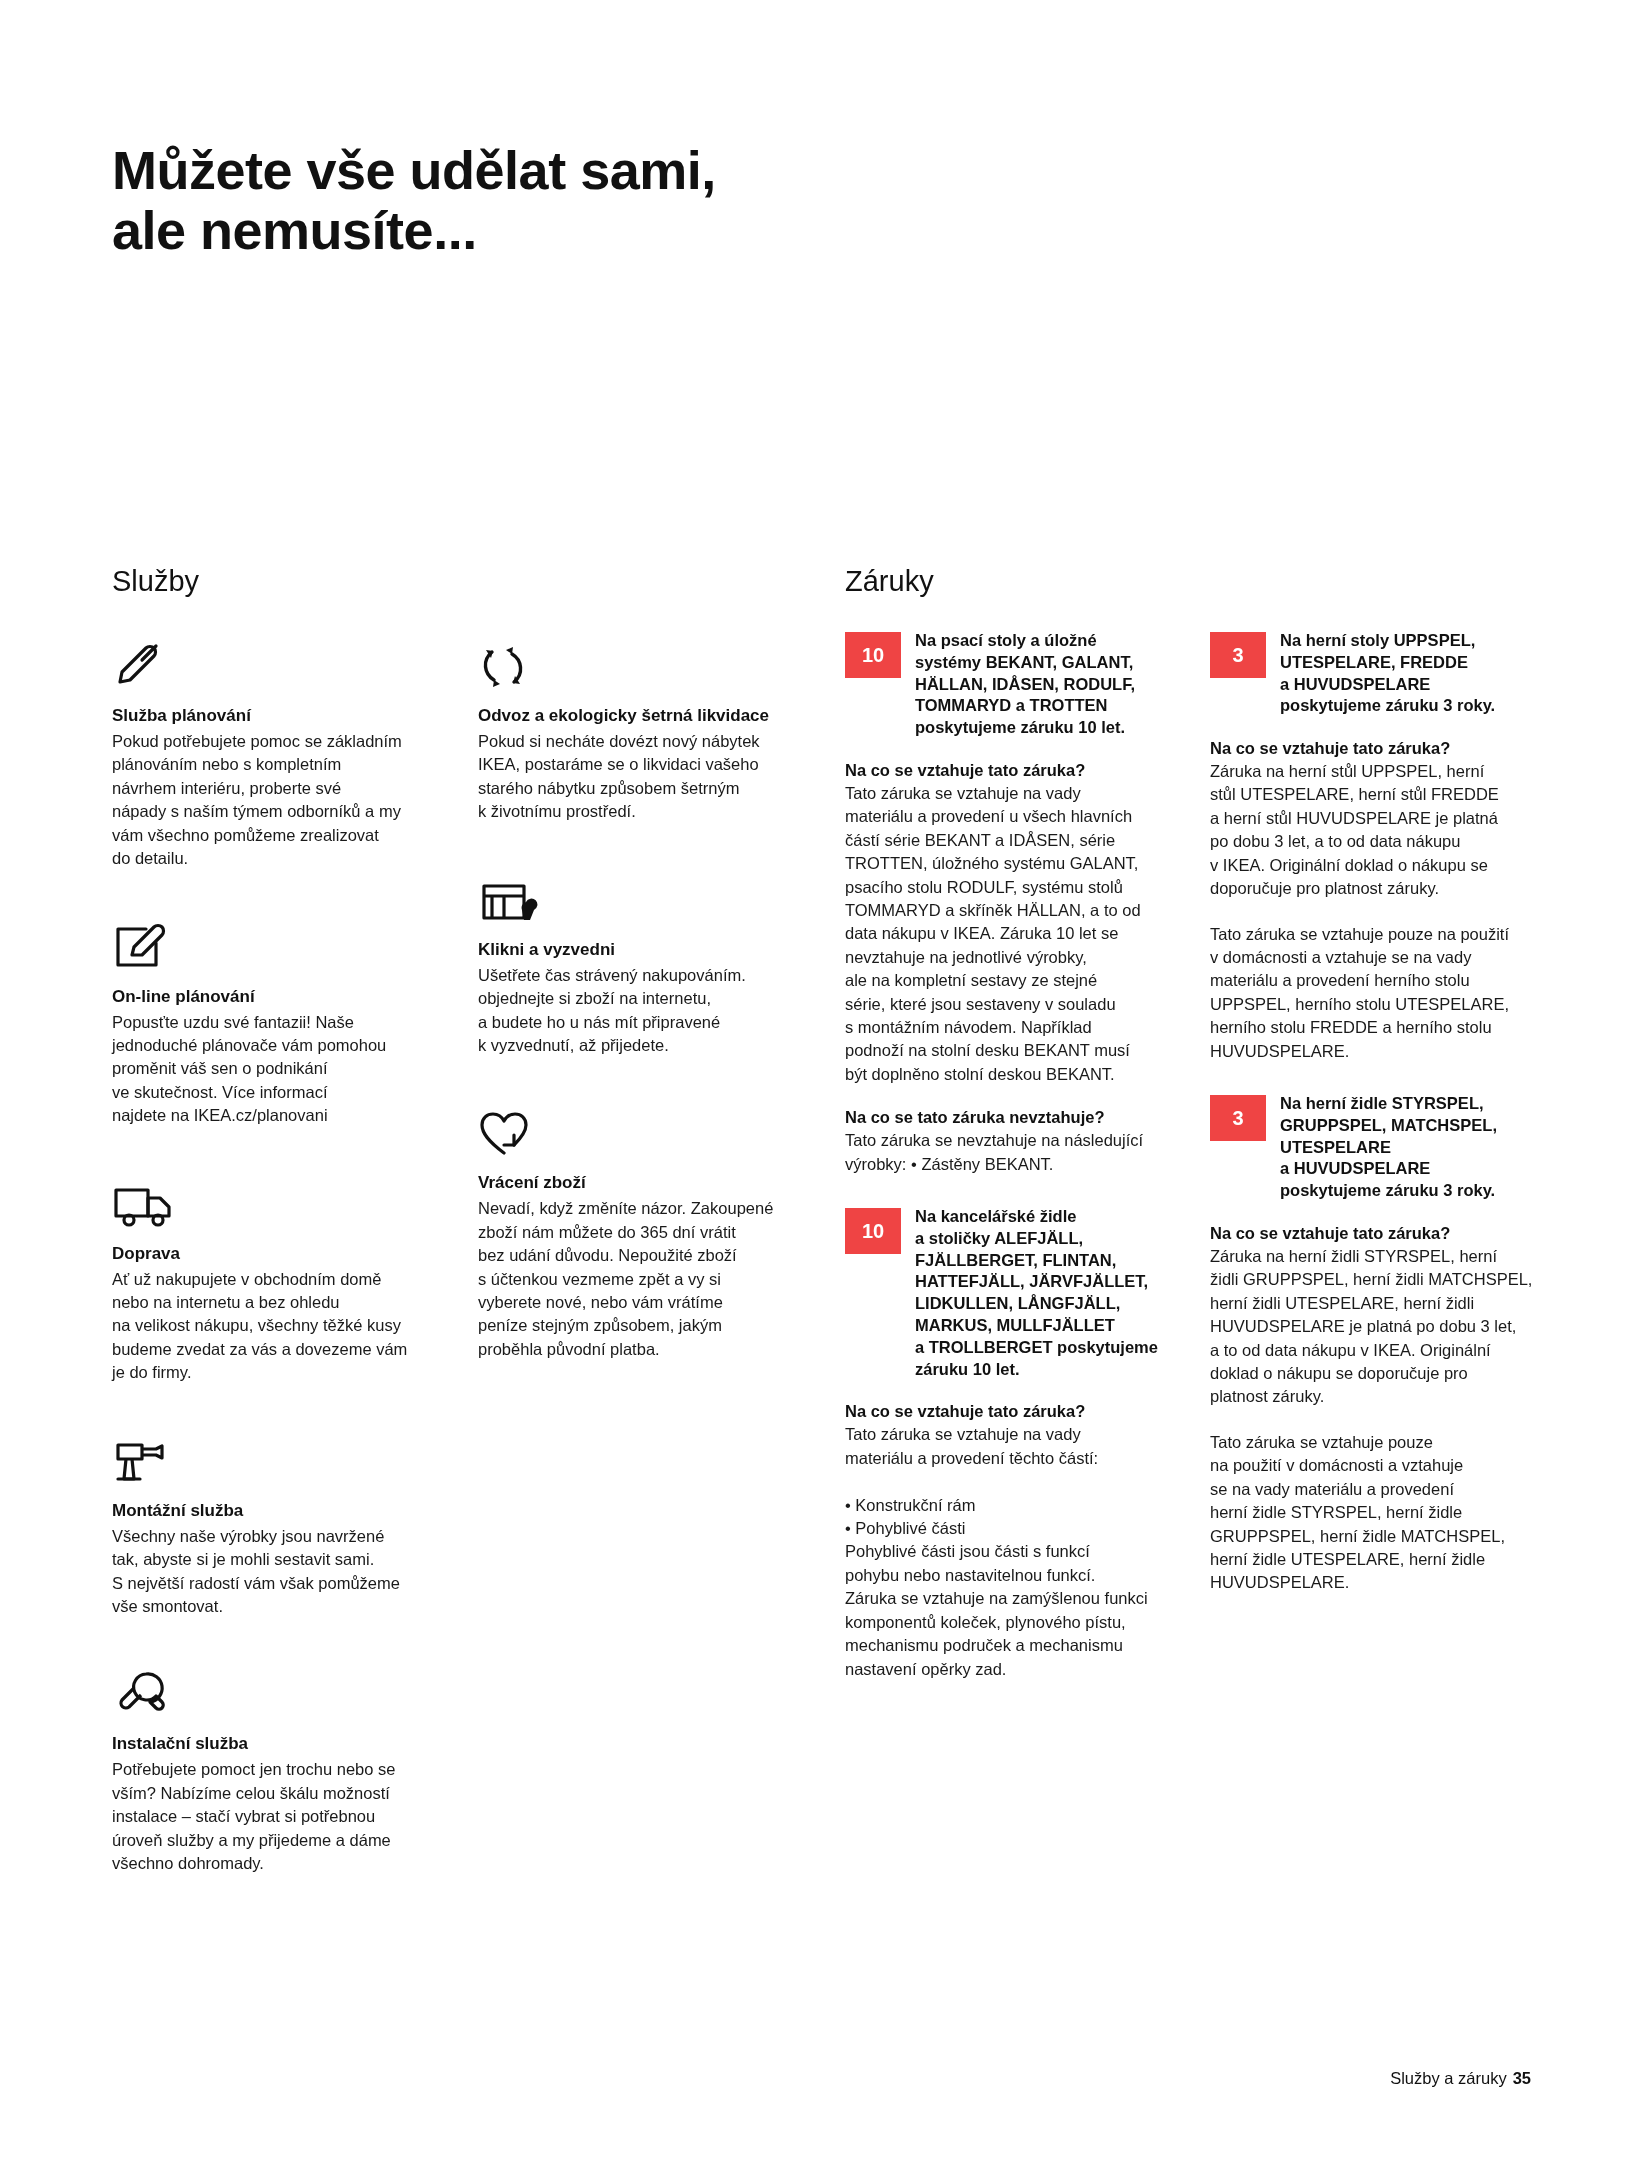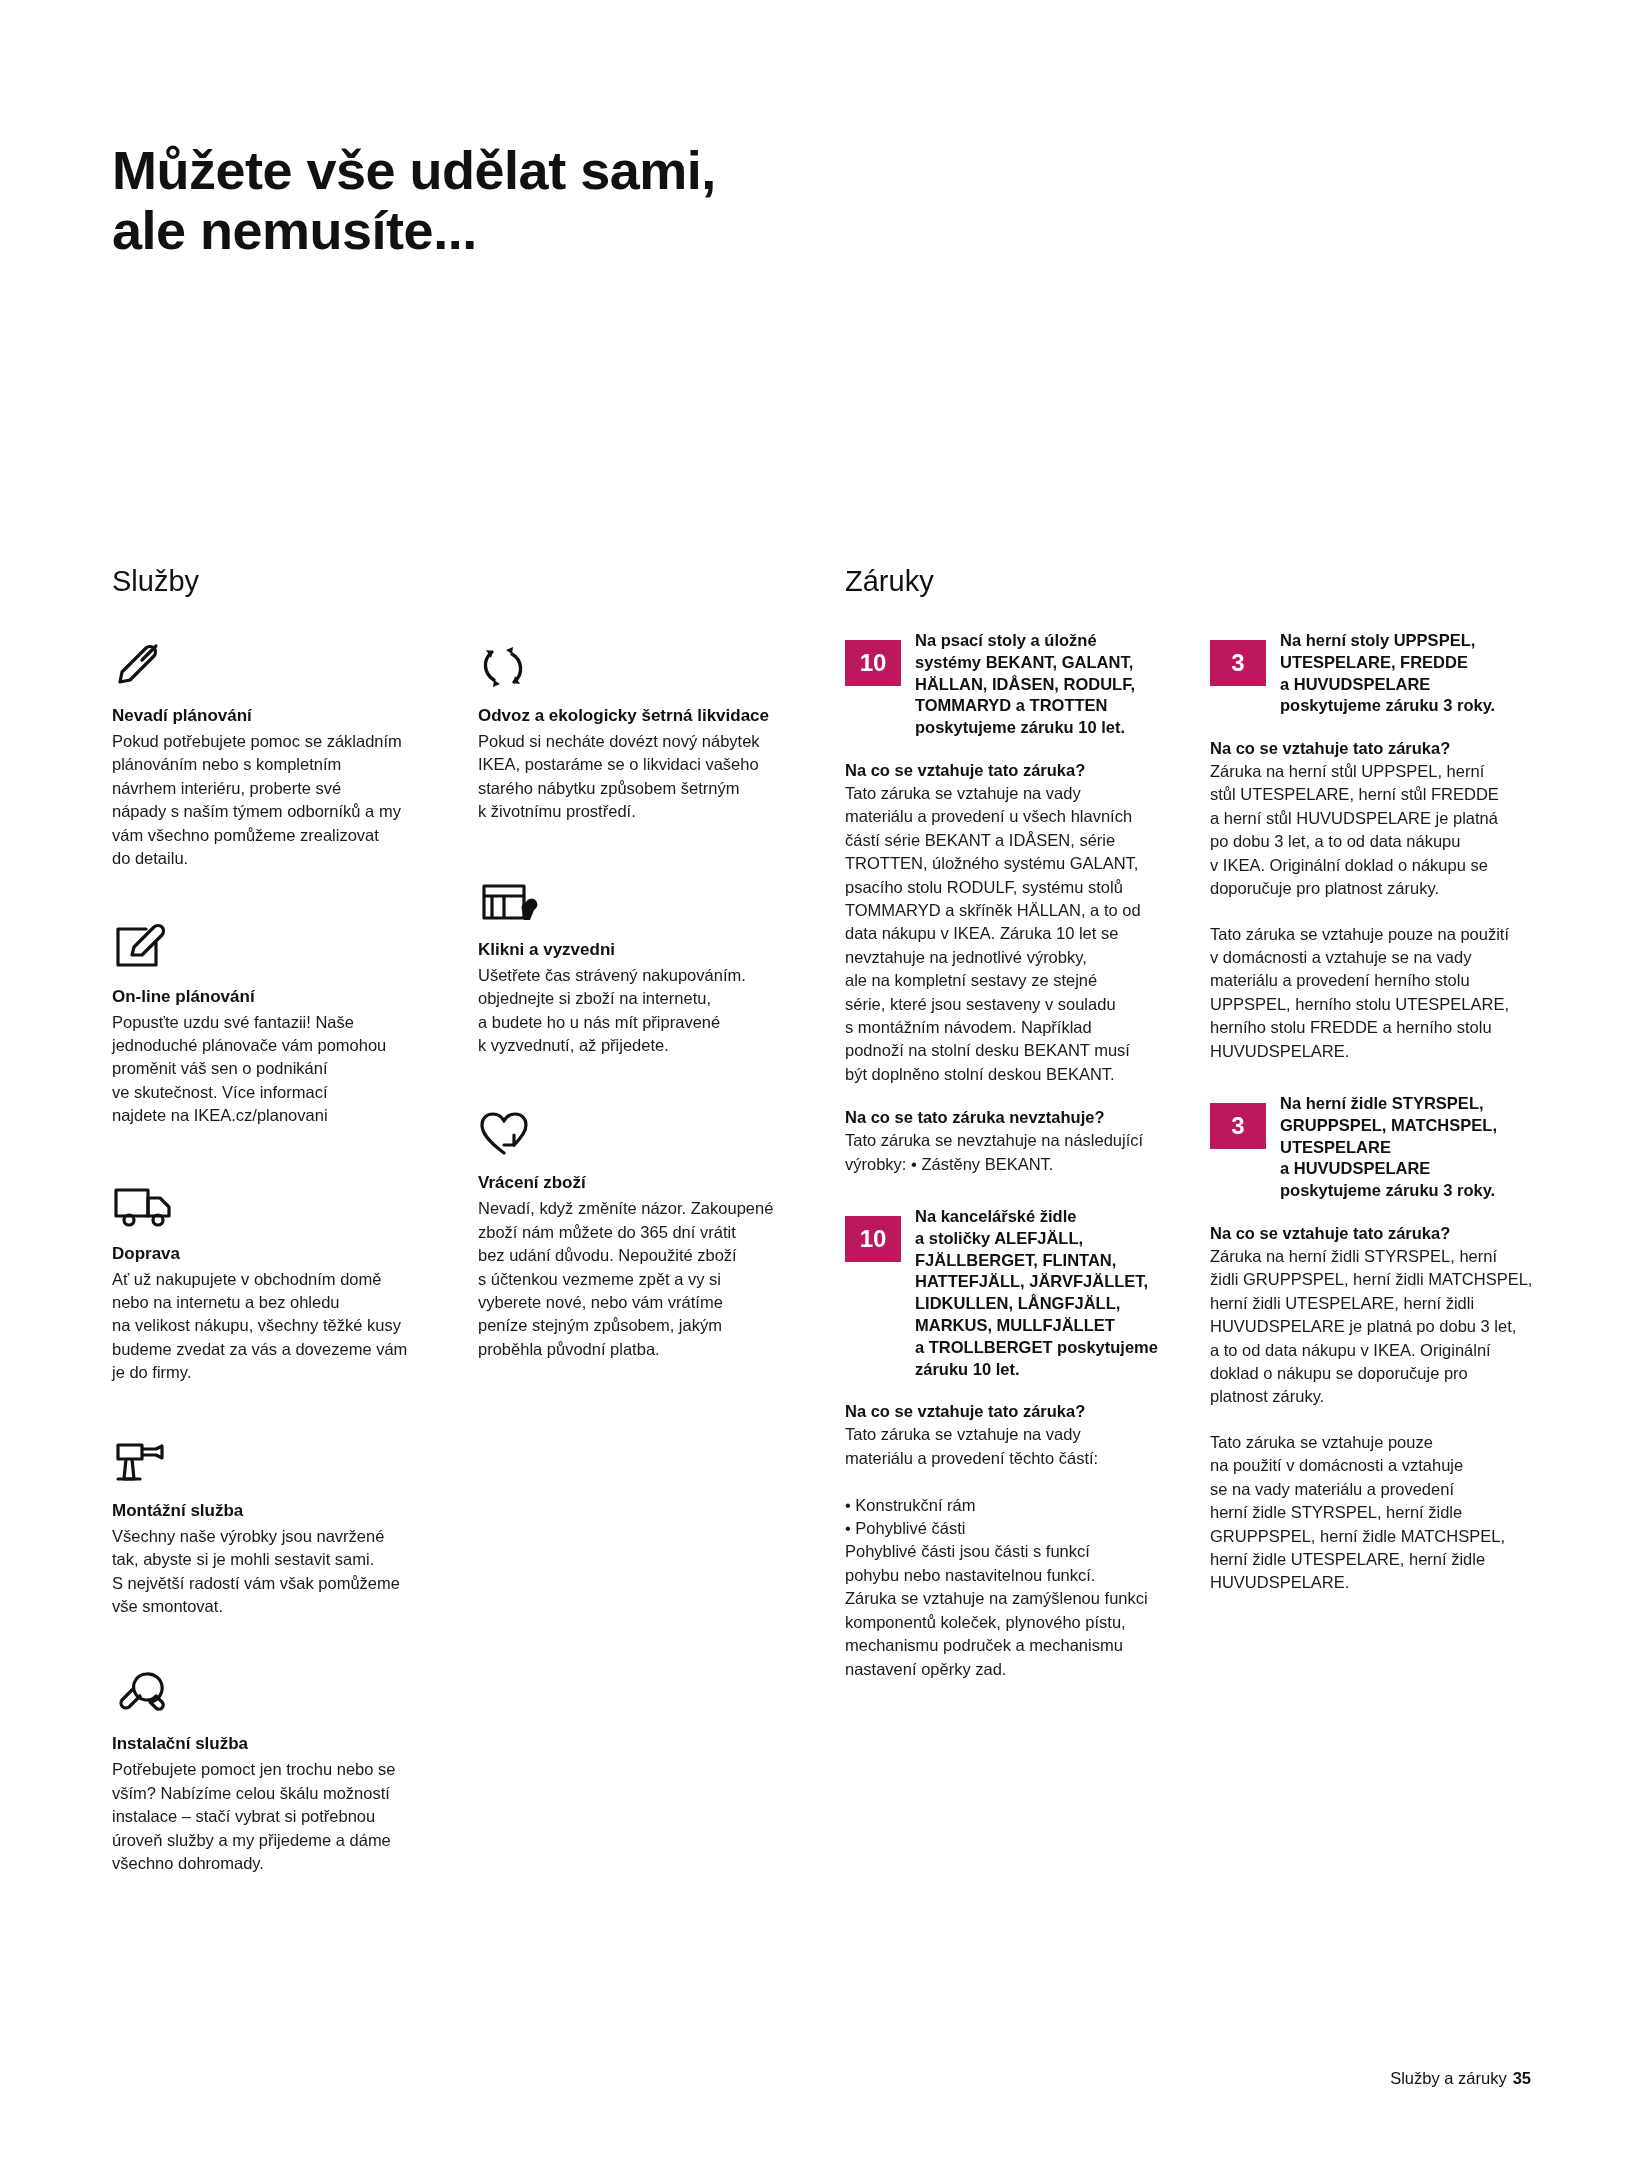--- a/index.html
+++ b/index.html
@@ -89,31 +89,31 @@
 
   
   .war { margin-bottom: 30px; }
   .war-head {
     display: flex;
     align-items: flex-start;
     gap: 14px;
     margin-bottom: 22px;
   }
   .war-badge {
-    background: #be185d;
+    background: #ef4444;
     color: #ffffff;
     font-weight: bold;
-    font-size: 24px;
+    font-size: 20px;
     width: 56px;
     height: 46px;
     display: flex;
     align-items: center;
     justify-content: center;
     flex: 0 0 auto;
-    margin-top: 10px;
+    margin-top: 2px;
   }
   .war-head-text {
     font-size: 16.5px;
     line-height: 1.32;
     font-weight: bold;
     color: #111111;
     white-space: pre-line;
   }
   .war-q {
     font-size: 16.5px;
@@ -154,21 +154,21 @@
   <div class="sec-heading" id="zaruky-heading">Záruky</div>
 
   <div class="col" id="col1">
 
     <div class="svc">
       <div class="svc-icon">
         <svg width="52" height="52" viewBox="0 0 52 52">
           <path d="M44 6 L30 20 M8 42 L10 32 L34 8 C36 6 40 6 42 8 C44 10 44 14 42 16 L18 40 L8 42 Z" fill="none" stroke="#111" stroke-width="3.2" stroke-linejoin="round" stroke-linecap="round"></path>
         </svg>
       </div>
-      <div class="svc-title">Nevadí plánování</div>
+      <div class="svc-title">Služba plánování</div>
       <div class="svc-body">Pokud potřebujete pomoc se základním
 plánováním nebo s kompletním
 návrhem interiéru, proberte své
 nápady s naším týmem odborníků a my
 vám všechno pomůžeme zrealizovat
 do detailu.</div>
     </div>
 
     <div class="svc">
       <div class="svc-icon">

